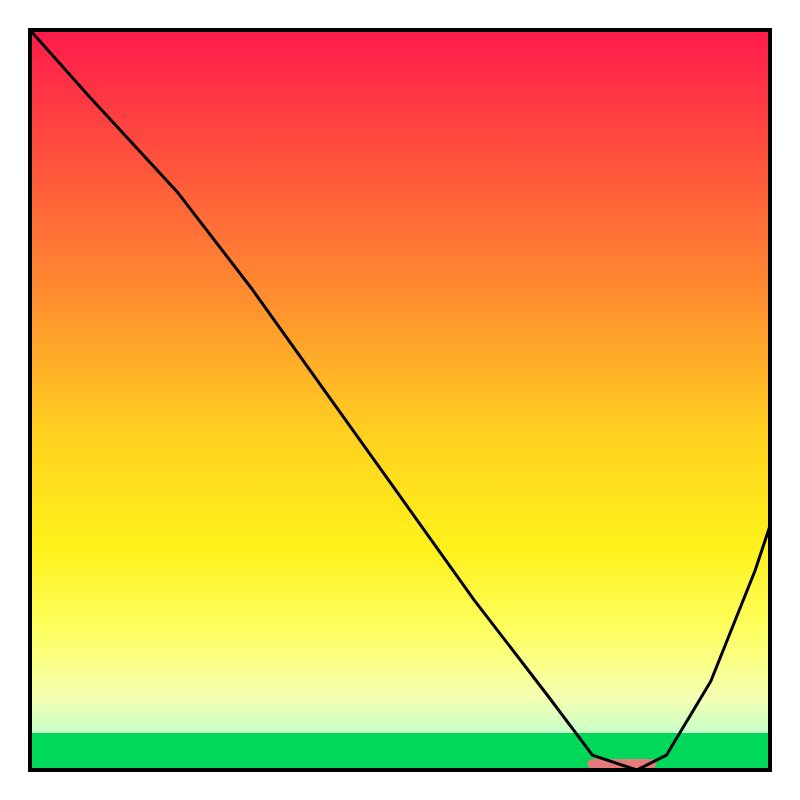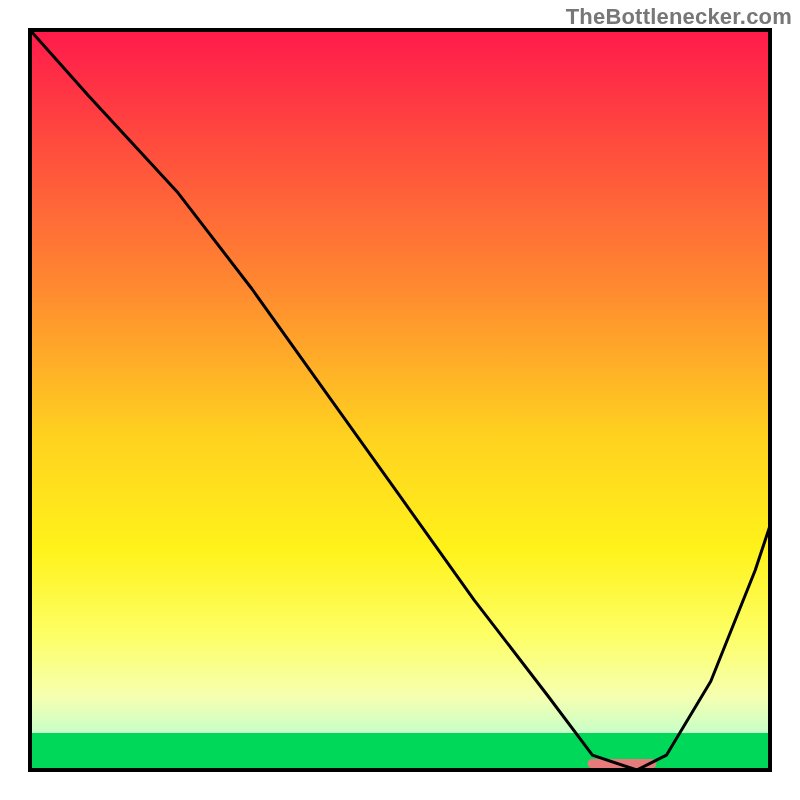--- a/index.html
+++ b/index.html
@@ -59,14 +59,13 @@
     <g id="plot-area" clip-path="url(#clip-plot)">
       <rect id="grad-rect" x="30" y="30" width="740" height="740" fill="url(#heat)"></rect>
       <rect id="green-band" x="30" y="733" width="740" height="37" fill="#00d85a"></rect>
       <line id="min-marker" x1="592.4" y1="763.71" x2="651.6" y2="763.71" stroke="#e77a7a" stroke-width="9.6" stroke-linecap="round"></line>
       <path id="curve" d="M30.0 30.0 L89.2 96.6 L178.0 192.8 L252.0 289.0 L326.0 392.6 L400.0 496.2 L474.0 599.8 L548.0 696.0 L592.4 755.2 L636.8 770.0 L666.4 755.2 L710.8 681.2 L755.2 570.2 L770.0 525.8" fill="none" stroke="#000" stroke-width="3" stroke-linejoin="round" stroke-linecap="round"></path>
     </g>
 
     <rect id="frame" x="30" y="30" width="740" height="740" fill="none" stroke="#000000" stroke-width="4"></rect>
   </svg>
 
-  <div class="attribution">TheBottlenecker.com</div>
 </div>
 
 </body></html>

